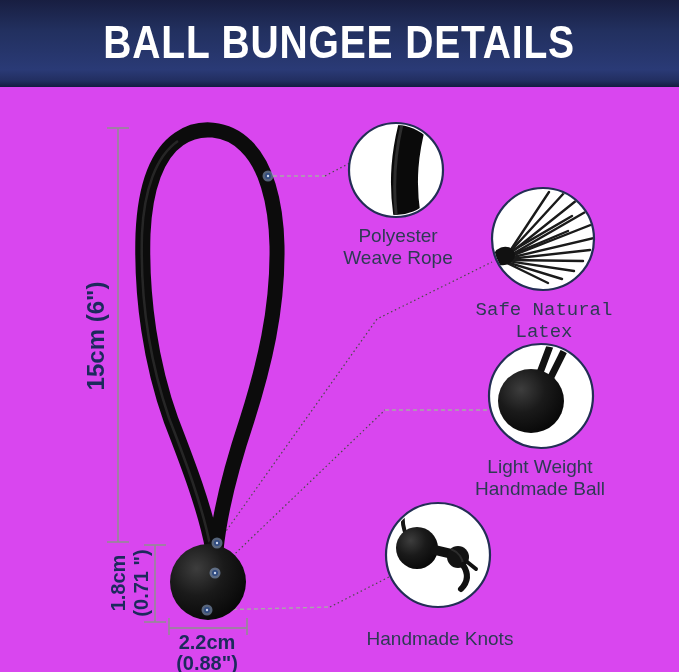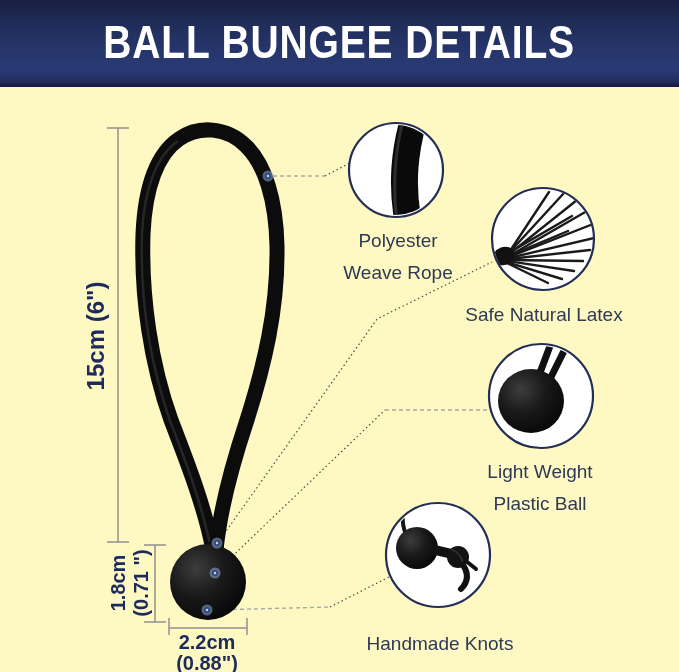--- a/index.html
+++ b/index.html
@@ -1,36 +1,36 @@
 <!DOCTYPE html>
 <html><head>
 <meta charset="utf-8">
 <style>
   html,body{margin:0;padding:0;background:#ffffff;}
   #stage{
     position:relative;width:679px;height:672px;overflow:hidden;
-    background:#fef9c3;
+    background:#d946ef;
     font-family:"Liberation Sans", sans-serif;
   }
   
   .banner{
     position:absolute;left:0;top:0;width:679px;height:87px;
     background:linear-gradient(180deg,#181e41 0%,#22305f 35%,#2a3a76 80%,#222e60 93%,#151b40 100%);
     display:flex;align-items:center;justify-content:center;
   }
   .banner-title{
     color:#ffffff;font-size:47px;font-weight:700;letter-spacing:1px;
     transform:scaleX(0.83);white-space:nowrap;margin-top:-4px;
   }
   
   .gfx{position:absolute;left:0;top:0;}
   
   .callout-label{
     position:absolute;text-align:center;color:#2e3a54;
-    font-size:19px;line-height:32px;white-space:pre-line;
+    font-size:19px;line-height:22px;white-space:pre-line;
   }
   .dim-label{
     position:absolute;text-align:center;color:#1c2a5c;font-weight:700;
     white-space:pre-line;
   }
   .dim-rot{transform:rotate(-90deg);}
 </style>
 </head>
 <body>
 
@@ -163,23 +163,23 @@
       <g>
         <circle cx="207" cy="610" r="5.5" fill="#8fa9d4" opacity="0.55"></circle>
         <circle cx="207" cy="610" r="3" fill="#2f4b80"></circle>
         <circle cx="207" cy="610" r="1.2" fill="#cdd8ec"></circle>
       </g>
     </g>
   </svg>
 
   <div class="callout-label" style="left:313px;top:225px;width:170px;">Polyester
 Weave Rope</div>
-  <div class="callout-label" style="left:444px;top:299px;width:200px;">Safe Natural Latex</div>
+  <div class="callout-label" style="left:444px;top:299px;width:200px;font-family:Liberation Mono, monospace;">Safe Natural Latex</div>
   <div class="callout-label" style="left:455px;top:456px;width:170px;">Light Weight
-Plastic Ball</div>
+Handmade Ball</div>
   <div class="callout-label" style="left:350px;top:628px;width:180px;">Handmade Knots</div>
 
   <div class="dim-label dim-rot" style="left:21px;top:321px;width:150px;height:30px;font-size:24px;line-height:30px;">15cm (6")</div>
   <div class="dim-label dim-rot" style="left:85px;top:560px;width:90px;height:46px;font-size:20px;line-height:23px;">1.8cm
 (0.71 ")</div>
   <div class="dim-label" style="left:137px;top:632px;width:140px;font-size:20px;line-height:21px;">2.2cm
 (0.88")</div>
 
 </div>
 

